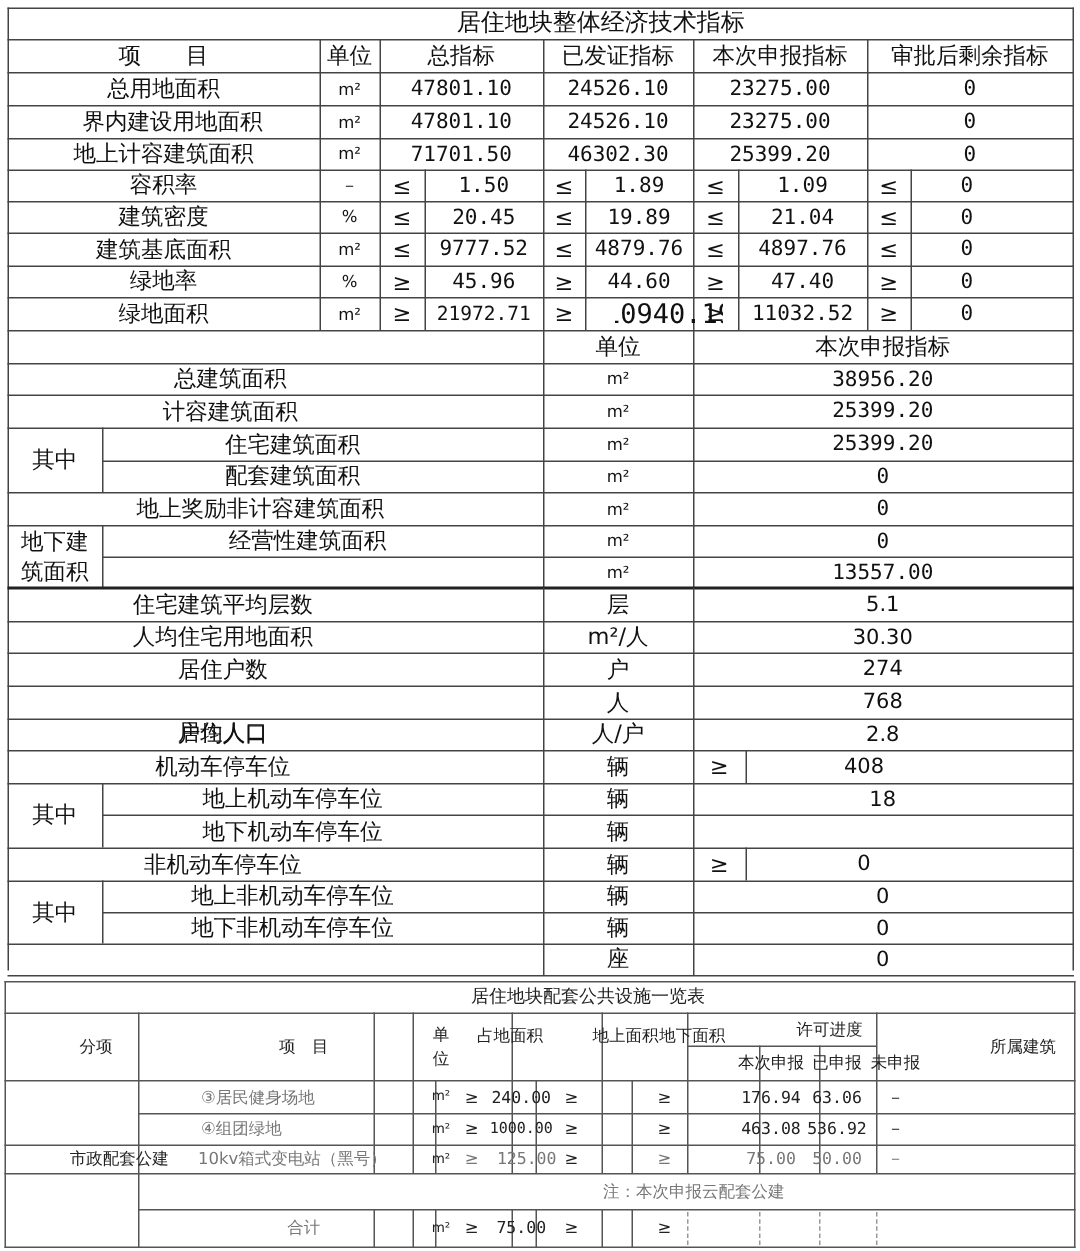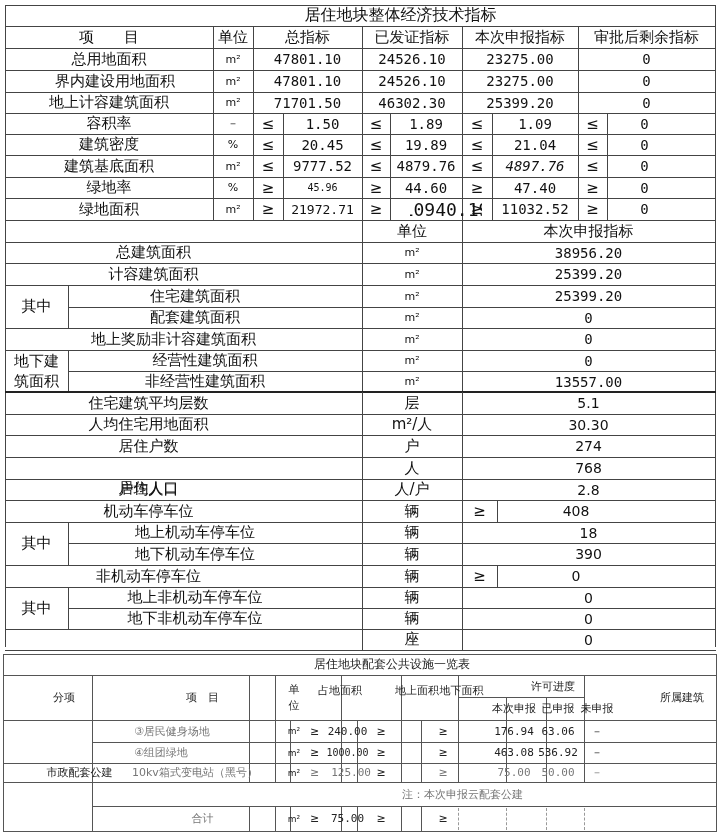--- a/index.html
+++ b/index.html
@@ -113,29 +113,29 @@
     <div class="cell t1" style="left:607px;top:134px;width:75px;height:21px;font-family:'DejaVu Sans Mono',monospace;font-size:14px;">0</div>
   </div>
   <div>
     <div class="cell t1" style="left:5px;top:155px;width:208px;height:22px;">建筑基底面积</div>
     <div class="cell unit" style="left:213px;top:155px;width:40px;height:22px;">m²</div>
     <div class="cell t1" style="left:253px;top:155px;width:30px;height:22px;">≤</div>
     <div class="cell t1" style="left:283px;top:155px;width:79px;height:22px;font-family:'DejaVu Sans Mono',monospace;font-size:14px;">9777.52</div>
     <div class="cell t1" style="left:362px;top:155px;width:28px;height:22px;">≤</div>
     <div class="cell t1" style="left:390px;top:155px;width:72px;height:22px;font-family:'DejaVu Sans Mono',monospace;font-size:14px;">4879.76</div>
     <div class="cell t1" style="left:462px;top:155px;width:30px;height:22px;">≤</div>
-    <div class="cell t1" style="left:492px;top:155px;width:86px;height:22px;font-family:'DejaVu Sans Mono',monospace;font-size:14px;font-style:italic;">4897.76</div>
+    <div class="cell t1" style="left:492px;top:155px;width:86px;height:22px;font-family:'DejaVu Sans Mono',monospace;font-size:14px;">4897.76</div>
     <div class="cell t1" style="left:578px;top:155px;width:29px;height:22px;">≤</div>
     <div class="cell t1" style="left:607px;top:155px;width:75px;height:22px;font-family:'DejaVu Sans Mono',monospace;font-size:14px;">0</div>
   </div>
   <div>
     <div class="cell t1" style="left:5px;top:177px;width:208px;height:21px;">绿地率</div>
     <div class="cell unit" style="left:213px;top:177px;width:40px;height:21px;">%</div>
     <div class="cell t1" style="left:253px;top:177px;width:30px;height:21px;">≥</div>
-    <div class="cell t1" style="left:283px;top:177px;width:79px;height:21px;font-family:'DejaVu Sans Mono',monospace;font-size:10px;">45.96</div>
+    <div class="cell t1" style="left:283px;top:177px;width:79px;height:21px;font-family:'DejaVu Sans Mono',monospace;font-size:14px;">45.96</div>
     <div class="cell t1" style="left:362px;top:177px;width:28px;height:21px;">≥</div>
     <div class="cell t1" style="left:390px;top:177px;width:72px;height:21px;font-family:'DejaVu Sans Mono',monospace;font-size:14px;">44.60</div>
     <div class="cell t1" style="left:462px;top:177px;width:30px;height:21px;">≥</div>
     <div class="cell t1" style="left:492px;top:177px;width:86px;height:21px;font-family:'DejaVu Sans Mono',monospace;font-size:14px;">47.40</div>
     <div class="cell t1" style="left:578px;top:177px;width:29px;height:21px;">≥</div>
     <div class="cell t1" style="left:607px;top:177px;width:75px;height:21px;font-family:'DejaVu Sans Mono',monospace;font-size:14px;">0</div>
   </div>
   <div>
     <div class="cell t1" style="left:5px;top:198px;width:208px;height:22px;">绿地面积</div>
     <div class="cell unit" style="left:213px;top:198px;width:40px;height:22px;">m²</div>
@@ -190,21 +190,20 @@
   <div class="cell t1" style="left:462px;top:328px;width:253px;height:22px;font-family:'DejaVu Sans Mono',monospace;font-size:14px;">0</div>
 
   <div class="abs" style="left:5px;top:350px;width:63px;height:42px;display:flex;flex-direction:column;align-items:center;justify-content:center;font-size:15px;line-height:20px;">
     <span>地下建</span>
     <span>筑面积</span>
   </div>
   <div class="cell t1" style="left:68px;top:350px;width:294px;height:21px;padding-right:20px;">经营性建筑面积</div>
   <div class="cell unit" style="left:362px;top:350px;width:100px;height:21px;">m²</div>
   <div class="cell t1" style="left:462px;top:350px;width:253px;height:21px;font-family:'DejaVu Sans Mono',monospace;font-size:14px;">0</div>
 
-  <div class="cell t1" style="left:68px;top:371px;width:294px;height:21px;padding-right:20px;">非经营性建筑面积</div>
   <div class="cell unit" style="left:362px;top:371px;width:100px;height:21px;">m²</div>
   <div class="cell t1" style="left:462px;top:371px;width:253px;height:21px;font-family:'DejaVu Sans Mono',monospace;font-size:14px;">13557.00</div>
 
   <div class="vline" style="left:362px;top:392px;height:258px;"></div>
   <div class="vline" style="left:462px;top:392px;height:258px;"></div>
   <div class="vline" style="left:68px;top:522px;height:43px;"></div>
   <div class="vline" style="left:68px;top:587px;height:42px;"></div>
   <div class="vline" style="left:497px;top:500px;height:22px;"></div>
   <div class="vline" style="left:497px;top:565px;height:22px;"></div>
 
@@ -248,21 +247,20 @@
   <div class="cell t1" style="left:462px;top:500px;width:35px;height:22px;">≥</div>
   <div class="cell t1" style="left:497px;top:500px;width:218px;height:22px;font-size:14px;padding-right:60px;">408</div>
 
   <div class="cell t1" style="left:5px;top:522px;width:63px;height:43px;">其中</div>
   <div class="cell t1" style="left:68px;top:522px;width:294px;height:21px;padding-right:40px;">地上机动车停车位</div>
   <div class="cell t1" style="left:362px;top:522px;width:100px;height:21px;">辆</div>
   <div class="cell t1" style="left:462px;top:522px;width:253px;height:21px;font-size:14px;">18</div>
 
   <div class="cell t1" style="left:68px;top:543px;width:294px;height:22px;padding-right:40px;">地下机动车停车位</div>
   <div class="cell t1" style="left:362px;top:543px;width:100px;height:22px;">辆</div>
-  <div class="cell t1" style="left:462px;top:543px;width:253px;height:22px;font-size:14px;">390</div>
 
   <div class="cell t1" style="left:5px;top:565px;width:357px;height:22px;padding-right:70px;">非机动车停车位</div>
   <div class="cell t1" style="left:362px;top:565px;width:100px;height:22px;">辆</div>
   <div class="cell t1" style="left:462px;top:565px;width:35px;height:22px;">≥</div>
   <div class="cell t1" style="left:497px;top:565px;width:218px;height:22px;font-size:14px;padding-right:60px;">0</div>
 
   <div class="cell t1" style="left:5px;top:587px;width:63px;height:42px;">其中</div>
   <div class="cell t1" style="left:68px;top:587px;width:294px;height:21px;padding-right:40px;">地上非机动车停车位</div>
   <div class="cell t1" style="left:362px;top:587px;width:100px;height:21px;">辆</div>
   <div class="cell t1" style="left:462px;top:587px;width:253px;height:21px;font-size:14px;">0</div>

